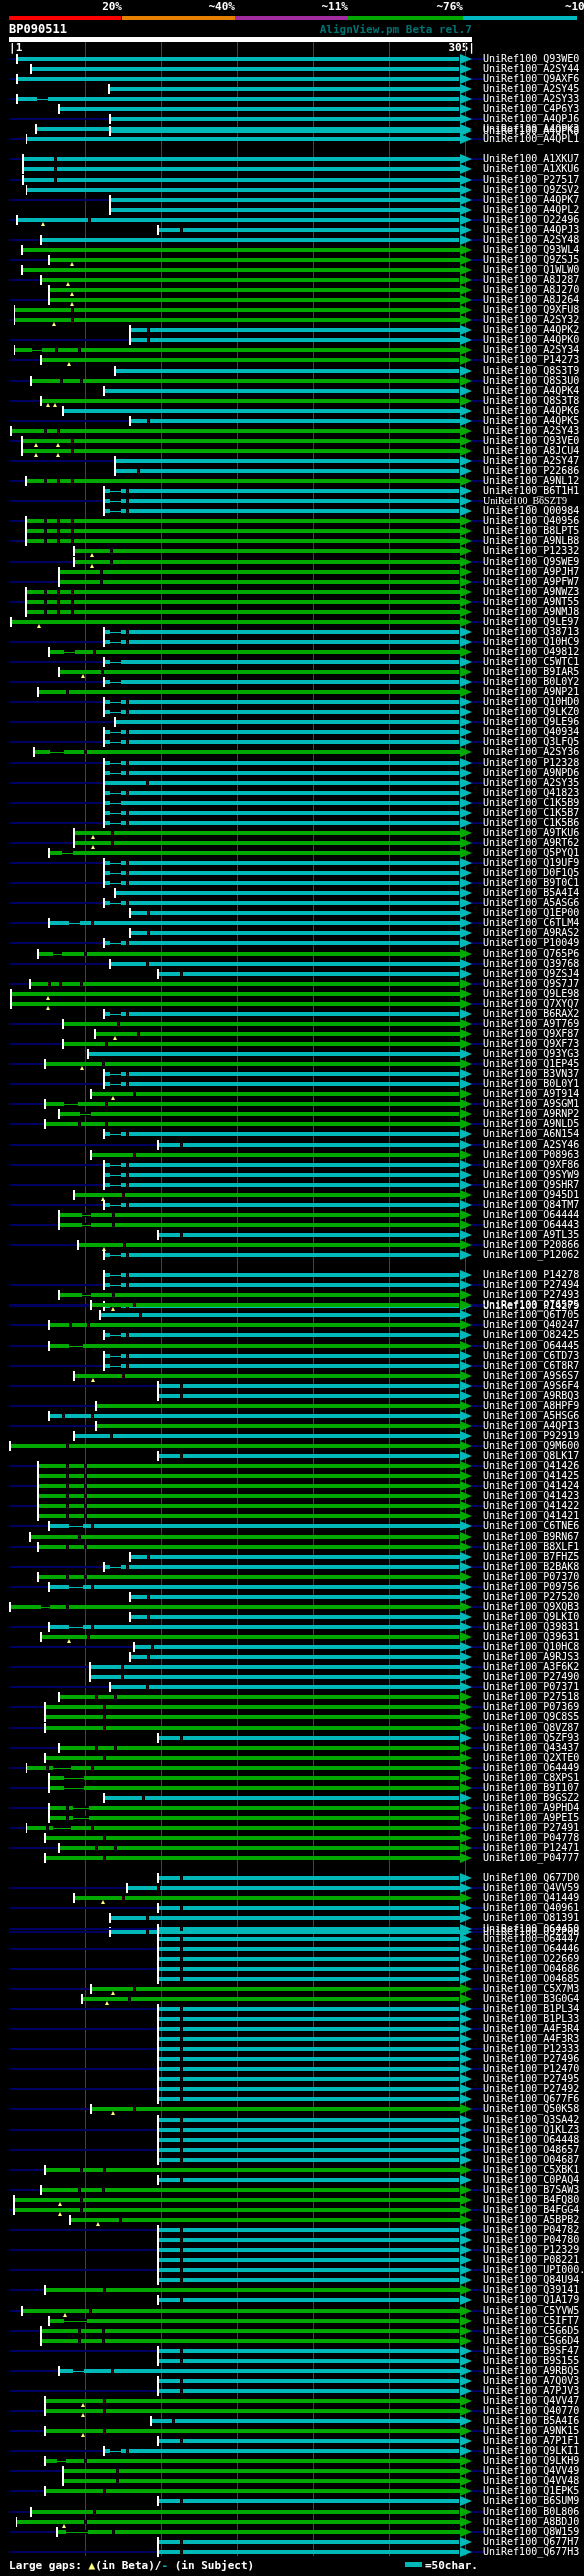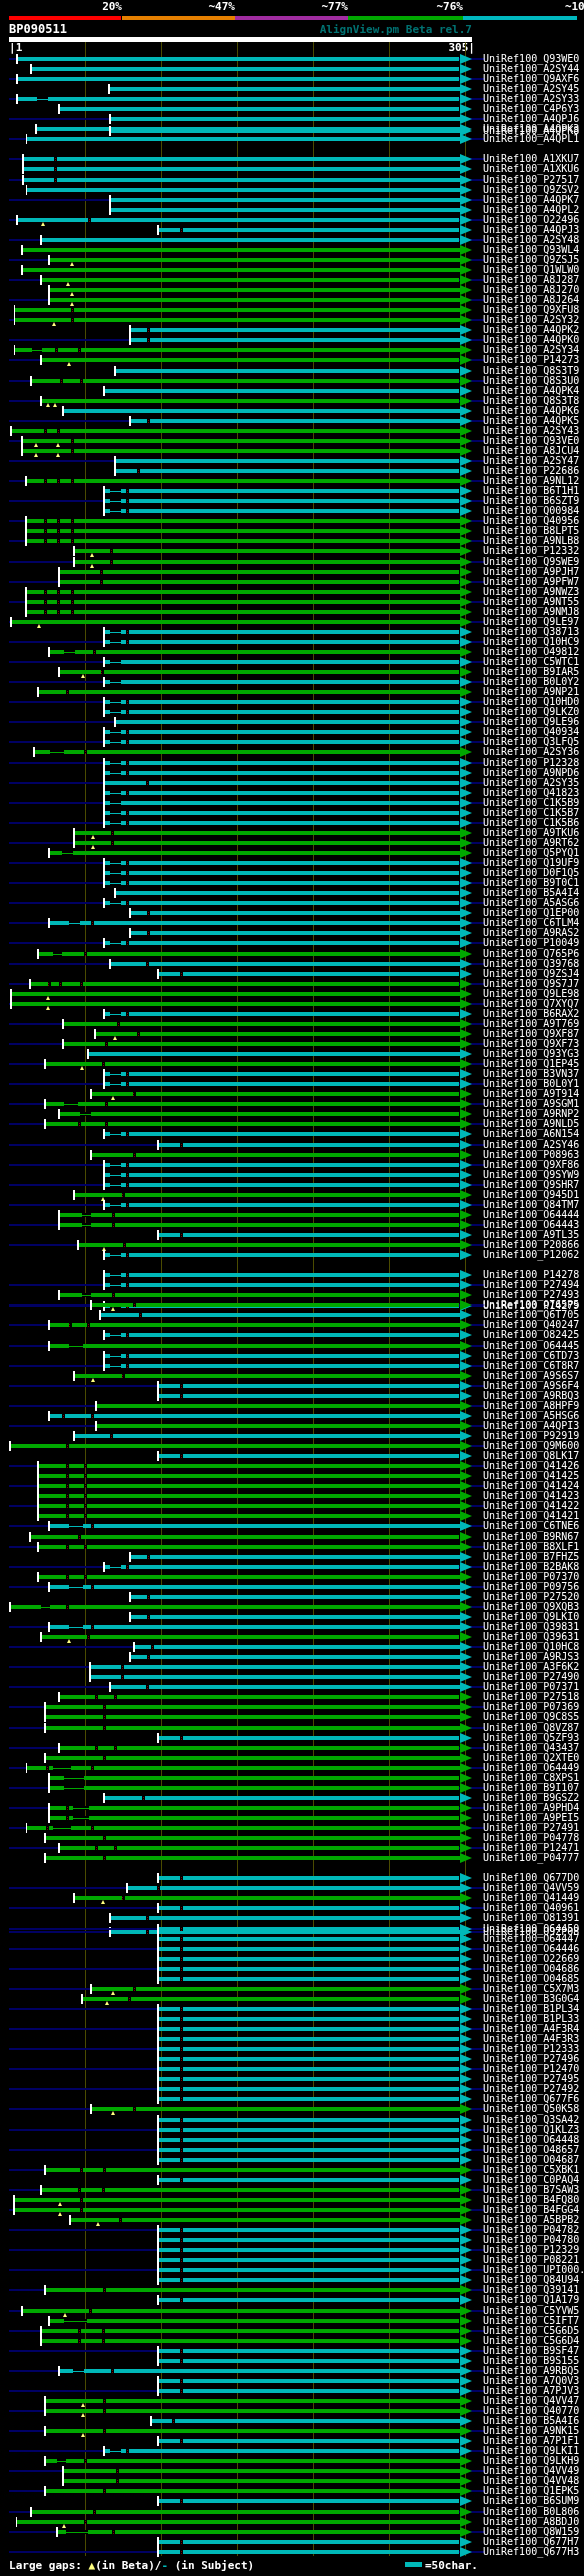--- a/index.html
+++ b/index.html
@@ -28,23 +28,23 @@
   #legendtext{position:absolute;left:425px;top:2559px;font-size:11px;font-weight:bold;color:#fff;}
 </style>
 </head>
 <body>
 
 <div id="canvas">
   <div id="keybar">
       <div class="keyseg" style="left: 9.1px; width: 112px; background: rgb(255, 0, 0);"></div>
       <div class="keylabel" style="left: 58px; width: 64px;">20%</div>
       <div class="keyseg" style="left: 122px; width: 113px; background: rgb(230, 128, 0);"></div>
-      <div class="keylabel" style="left: 171px; width: 64px;">~47%</div>
+      <div class="keylabel" style="left: 171px; width: 64px;">~40%</div>
       <div class="keyseg" style="left: 235px; width: 113px; background: rgb(160, 44, 160);"></div>
-      <div class="keylabel" style="left: 284px; width: 64px;">~77%</div>
+      <div class="keylabel" style="left: 284px; width: 64px;">~11%</div>
       <div class="keyseg" style="left: 348px; width: 115px; background: rgb(0, 168, 0);"></div>
       <div class="keylabel" style="left: 399px; width: 64px;">~76%</div>
       <div class="keyseg" style="left: 463px; width: 114px; background: rgb(0, 184, 192);"></div>
       <div class="keylabel" style="left: 534px; width: 64px;">~100%</div>
     </div>
   <div id="title">BP090511</div>
   <div id="watermark">AlignView.pm Beta rel.7</div>
   <div id="querybar"></div>
   <div class="scalelab" style="left:9.1px;">|1</div>
   <div class="scalelab" style="left:402px;width:73px;text-align:right;">305|</div>
@@ -424,21 +424,21 @@
         <div class="bar" style="left: 103px; width: 356px; background: rgb(0, 184, 184);"></div>
         <div class="thinblk" style="left: 110px; width: 11px;"></div>
         <div class="thinline" style="left: 110px; width: 11px; background: rgb(0, 184, 184);"></div>
         <div class="brk" style="left: 126px;"></div>
         <div class="dot" style="left: 127px; top: 3.7px; background: rgb(127, 0, 0);"></div>
         <div class="dot" style="left: 127px; top: 5.5px; background: rgb(127, 0, 0);"></div>
         <div class="tick" style="left: 103px;"></div>
         <div class="arrow" style="border-left-color: rgb(0, 184, 184);"></div>
         <div class="lab">UniRef100_B6T1H1</div>
       </div>
-      <div class="row" style="top: 496px;">
+      <div class="row" style="top: 496px; font-family: Liberation Serif, serif;">
         <div class="guide" style="background: rgb(0, 0, 99);"></div>
         <div class="bar" style="left: 103px; width: 356px; background: rgb(0, 184, 184);"></div>
         <div class="thinblk" style="left: 110px; width: 11px;"></div>
         <div class="thinline" style="left: 110px; width: 11px; background: rgb(0, 184, 184);"></div>
         <div class="brk" style="left: 126px;"></div>
         <div class="dot" style="left: 127px; top: 3.7px; background: rgb(127, 0, 0);"></div>
         <div class="dot" style="left: 127px; top: 5.5px; background: rgb(127, 0, 0);"></div>
         <div class="tick" style="left: 103px;"></div>
         <div class="arrow" style="border-left-color: rgb(0, 184, 184);"></div>
         <div class="lab">UniRef100_B6SZT9</div>

